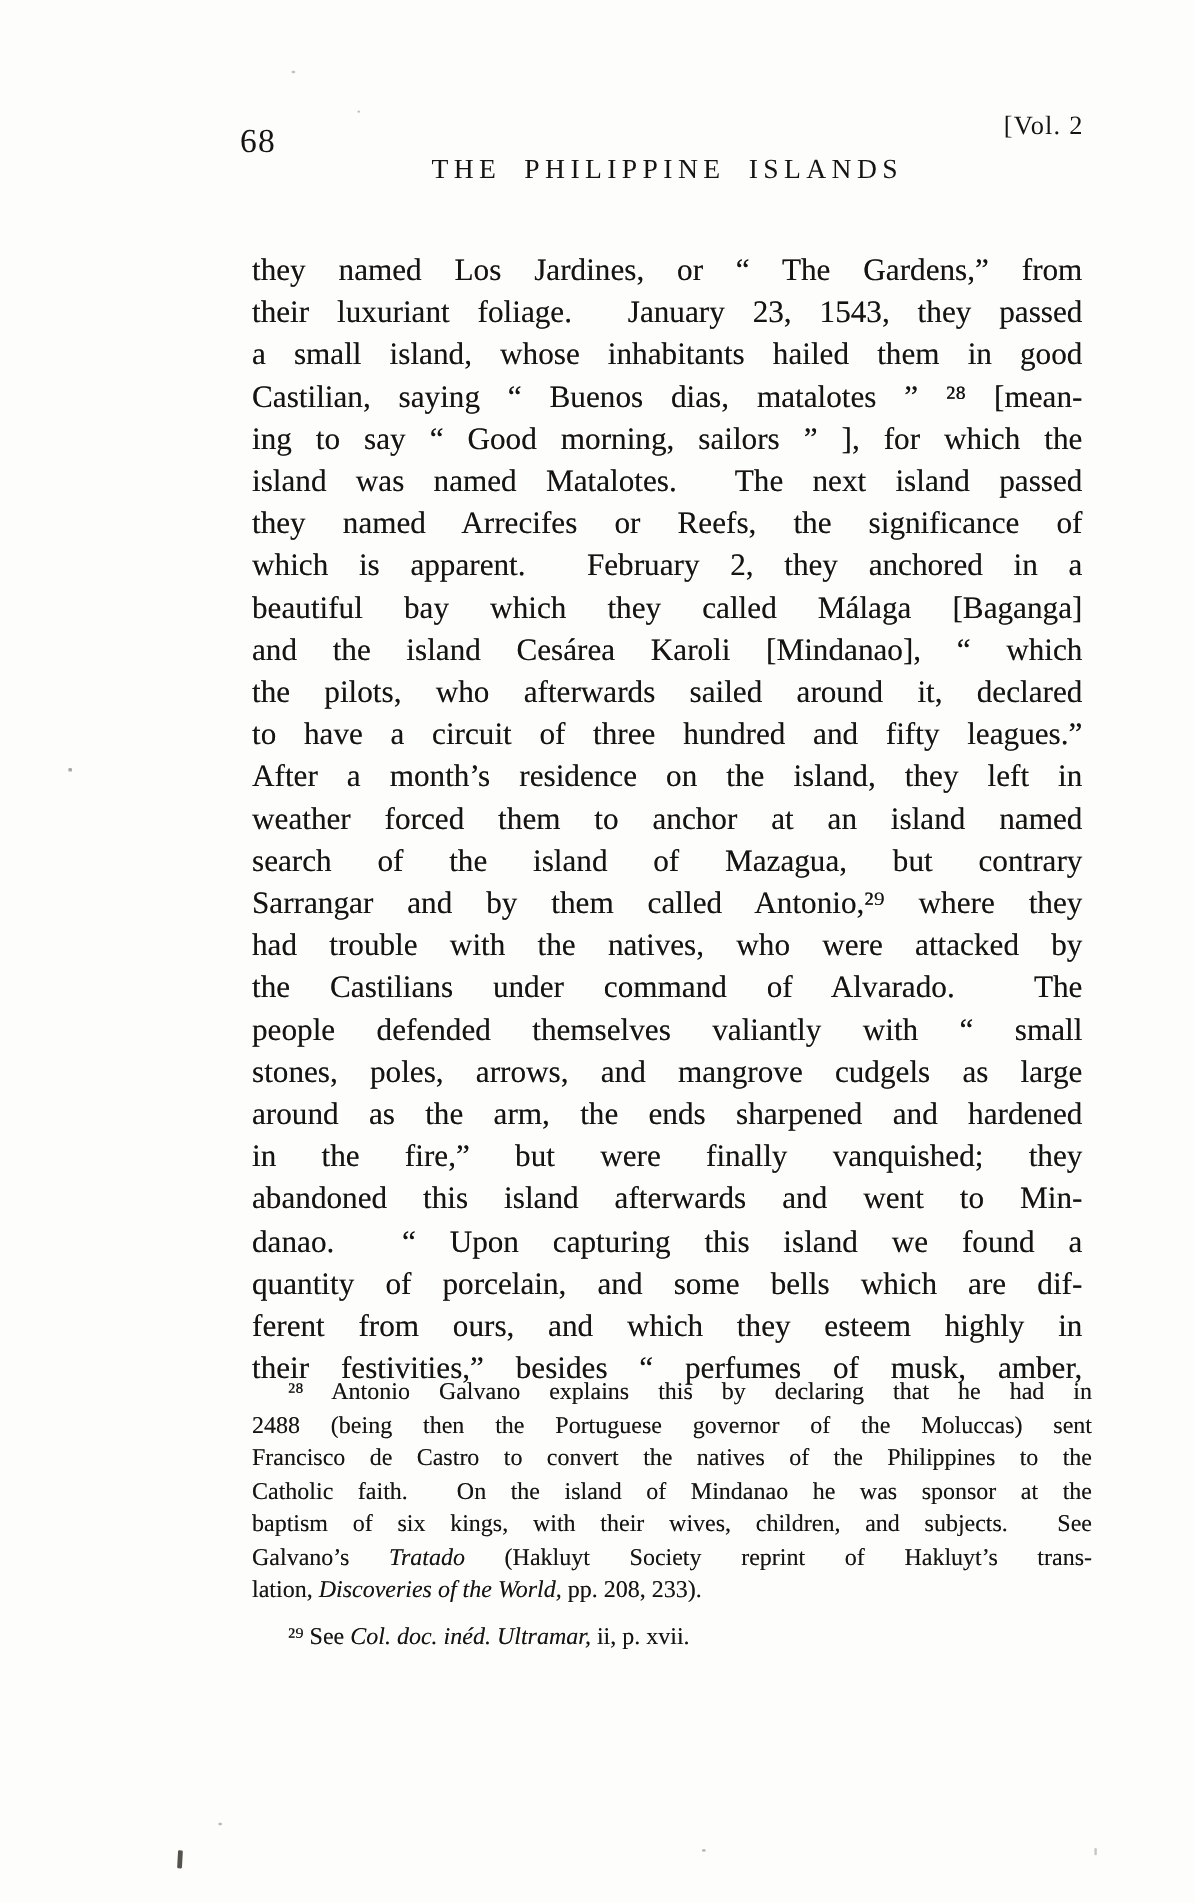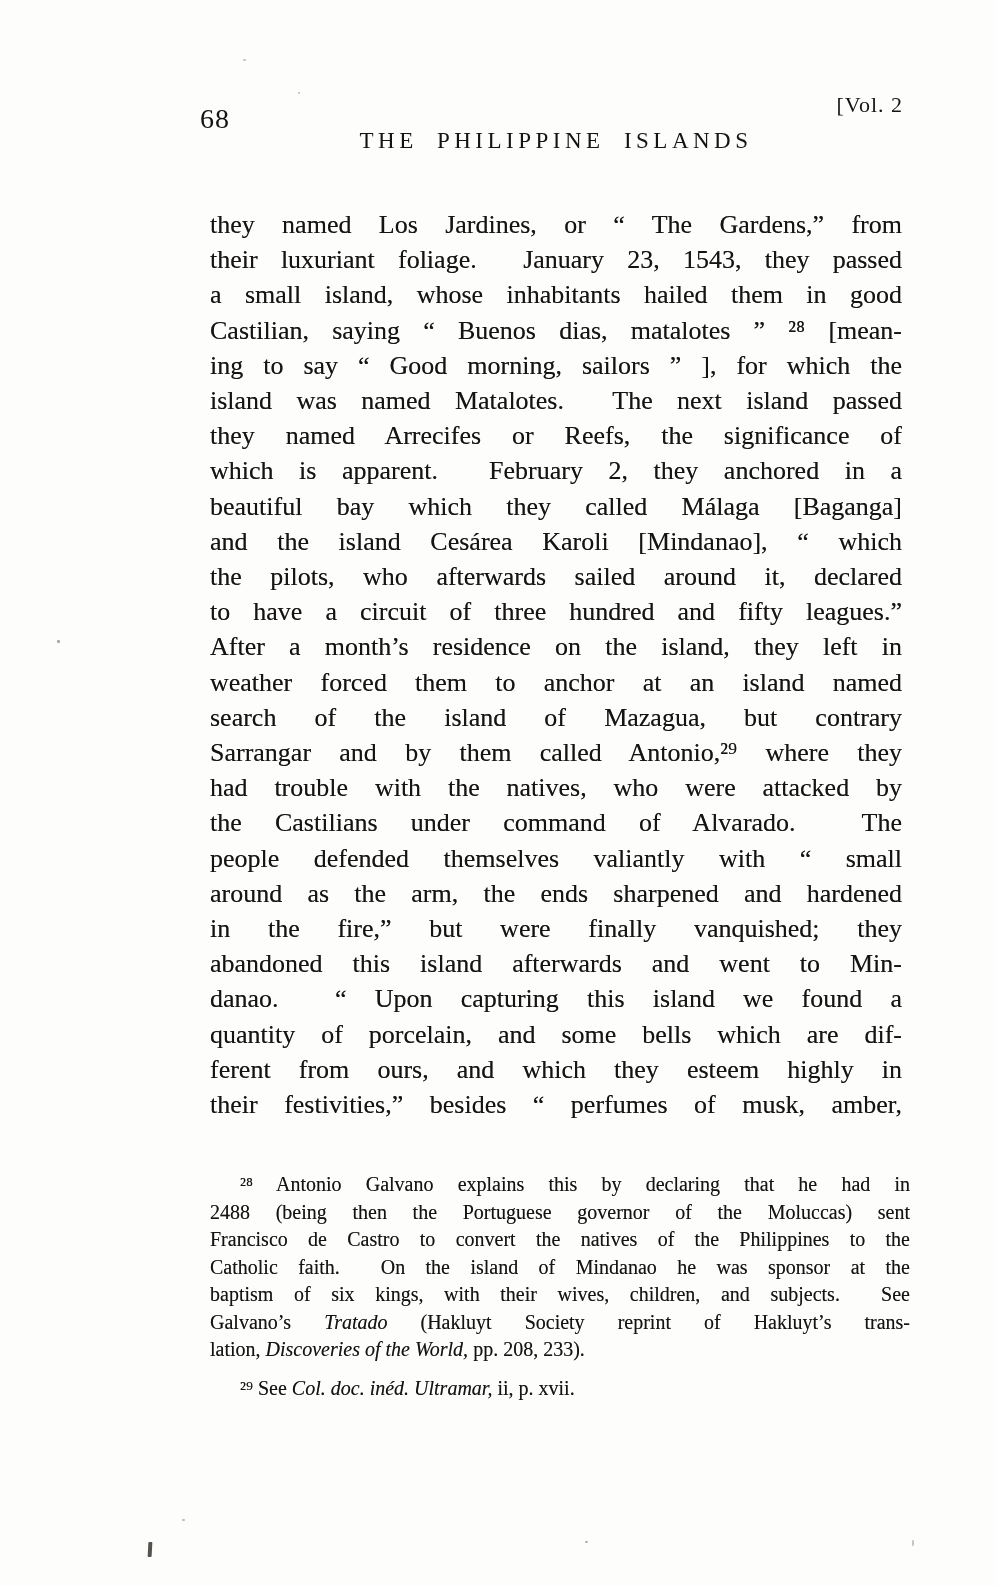--- a/index.html
+++ b/index.html
@@ -46,21 +46,21 @@
     position: absolute; left: 210px; width: 700px;
     font-size: 20px;
     line-height: 27.5px;
     text-shadow: 0 0 0.4px rgba(20,18,16,0.5);
   }
   .footnote-28 { top: 1147px; }
   .footnote-29 { top: 1351px; }
 
   .tline { text-align: justify; }
   .tline.just { text-align-last: justify; }
-  .tline.indent { text-indent: 30px; margin-top: 24px; }
+  .tline.indent { text-indent: 30px; }
   .it { font-style: italic; }
 
   
   .artifact { position: absolute; background: #8a8a86; border-radius: 1px; }
   .a1 { left: 148px; top: 1542px; width: 4px; height: 15px; background:#56534f; transform: rotate(3deg); }
   .a2 { left: 243px; top: 59px;  width: 3px; height: 2px; background:#c2c2be; }
   .a3 { left: 298px; top: 92px;  width: 2px; height: 2px; background:#bdbdb9; }
   .a4 { left: 57px;  top: 640px; width: 3px; height: 3px; background:#a8a8a4; }
   .a5 { left: 585px; top: 1541px; width: 3px; height: 2px; background:#b0b0ac; }
   .a6 { left: 182px; top: 1519px; width: 3px; height: 2px; background:#b8b8b4; }
@@ -90,20 +90,21 @@
       <div class="tline just"><span>and the island Cesárea Karoli [Mindanao], “ which</span></div>
       <div class="tline just"><span>the pilots, who afterwards sailed around it, declared</span></div>
       <div class="tline just"><span>to have a circuit of three hundred and fifty leagues.”</span></div>
       <div class="tline just"><span>After a month’s residence on the island, they left in</span></div>
       <div class="tline just"><span>weather forced them to anchor at an island named</span></div>
       <div class="tline just"><span>search of the island of Mazagua, but contrary</span></div>
       <div class="tline just"><span>Sarrangar and by them called Antonio,²⁹ where they</span></div>
       <div class="tline just"><span>had trouble with the natives, who were attacked by</span></div>
       <div class="tline just"><span>the Castilians under command of Alvarado.&nbsp; The</span></div>
       <div class="tline just"><span>people defended themselves valiantly with “ small</span></div>
+      <div class="tline just"><span>stones, poles, arrows, and mangrove cudgels as large</span></div>
       <div class="tline just"><span>around as the arm, the ends sharpened and hardened</span></div>
       <div class="tline just"><span>in the fire,” but were finally vanquished; they</span></div>
       <div class="tline just"><span>abandoned this island afterwards and went to Min-</span></div>
       <div class="tline just"><span>danao.&nbsp; “ Upon capturing this island we found a</span></div>
       <div class="tline just"><span>quantity of porcelain, and some bells which are dif-</span></div>
       <div class="tline just"><span>ferent from ours, and which they esteem highly in</span></div>
       <div class="tline just"><span>their festivities,” besides “ perfumes of musk, amber,</span></div>
     </div>
 
   <div class="footnote footnote-28">

